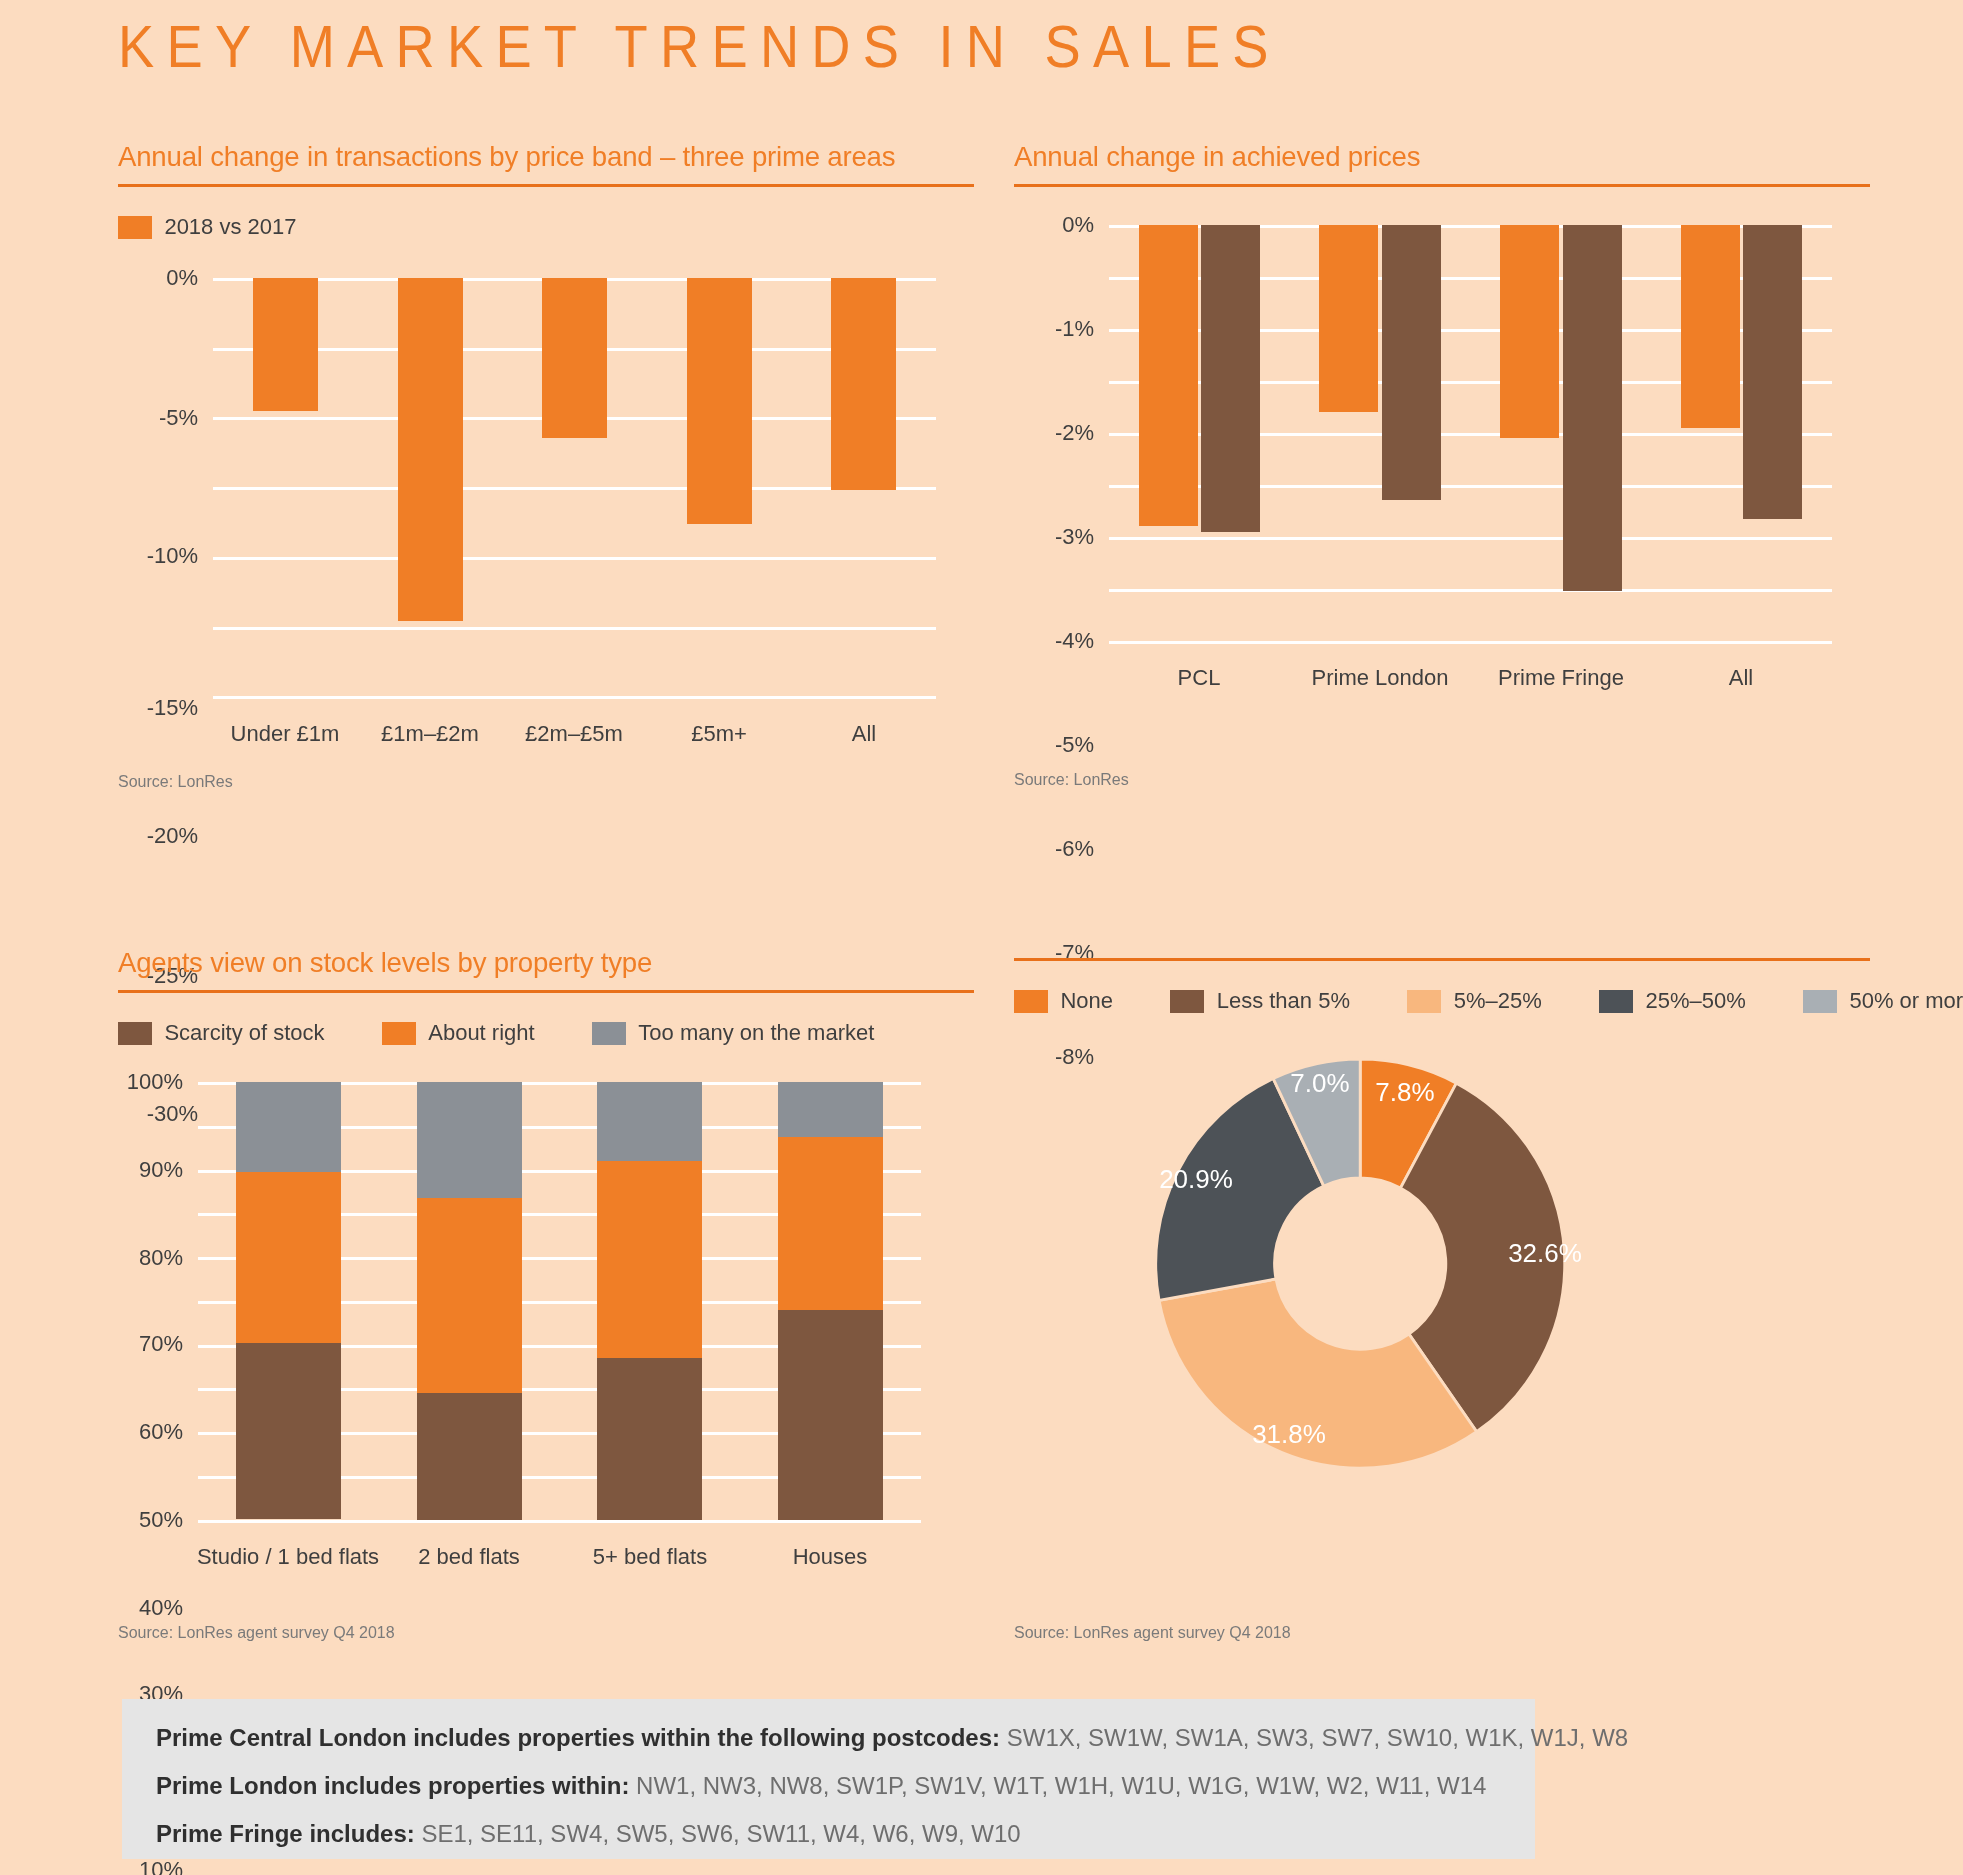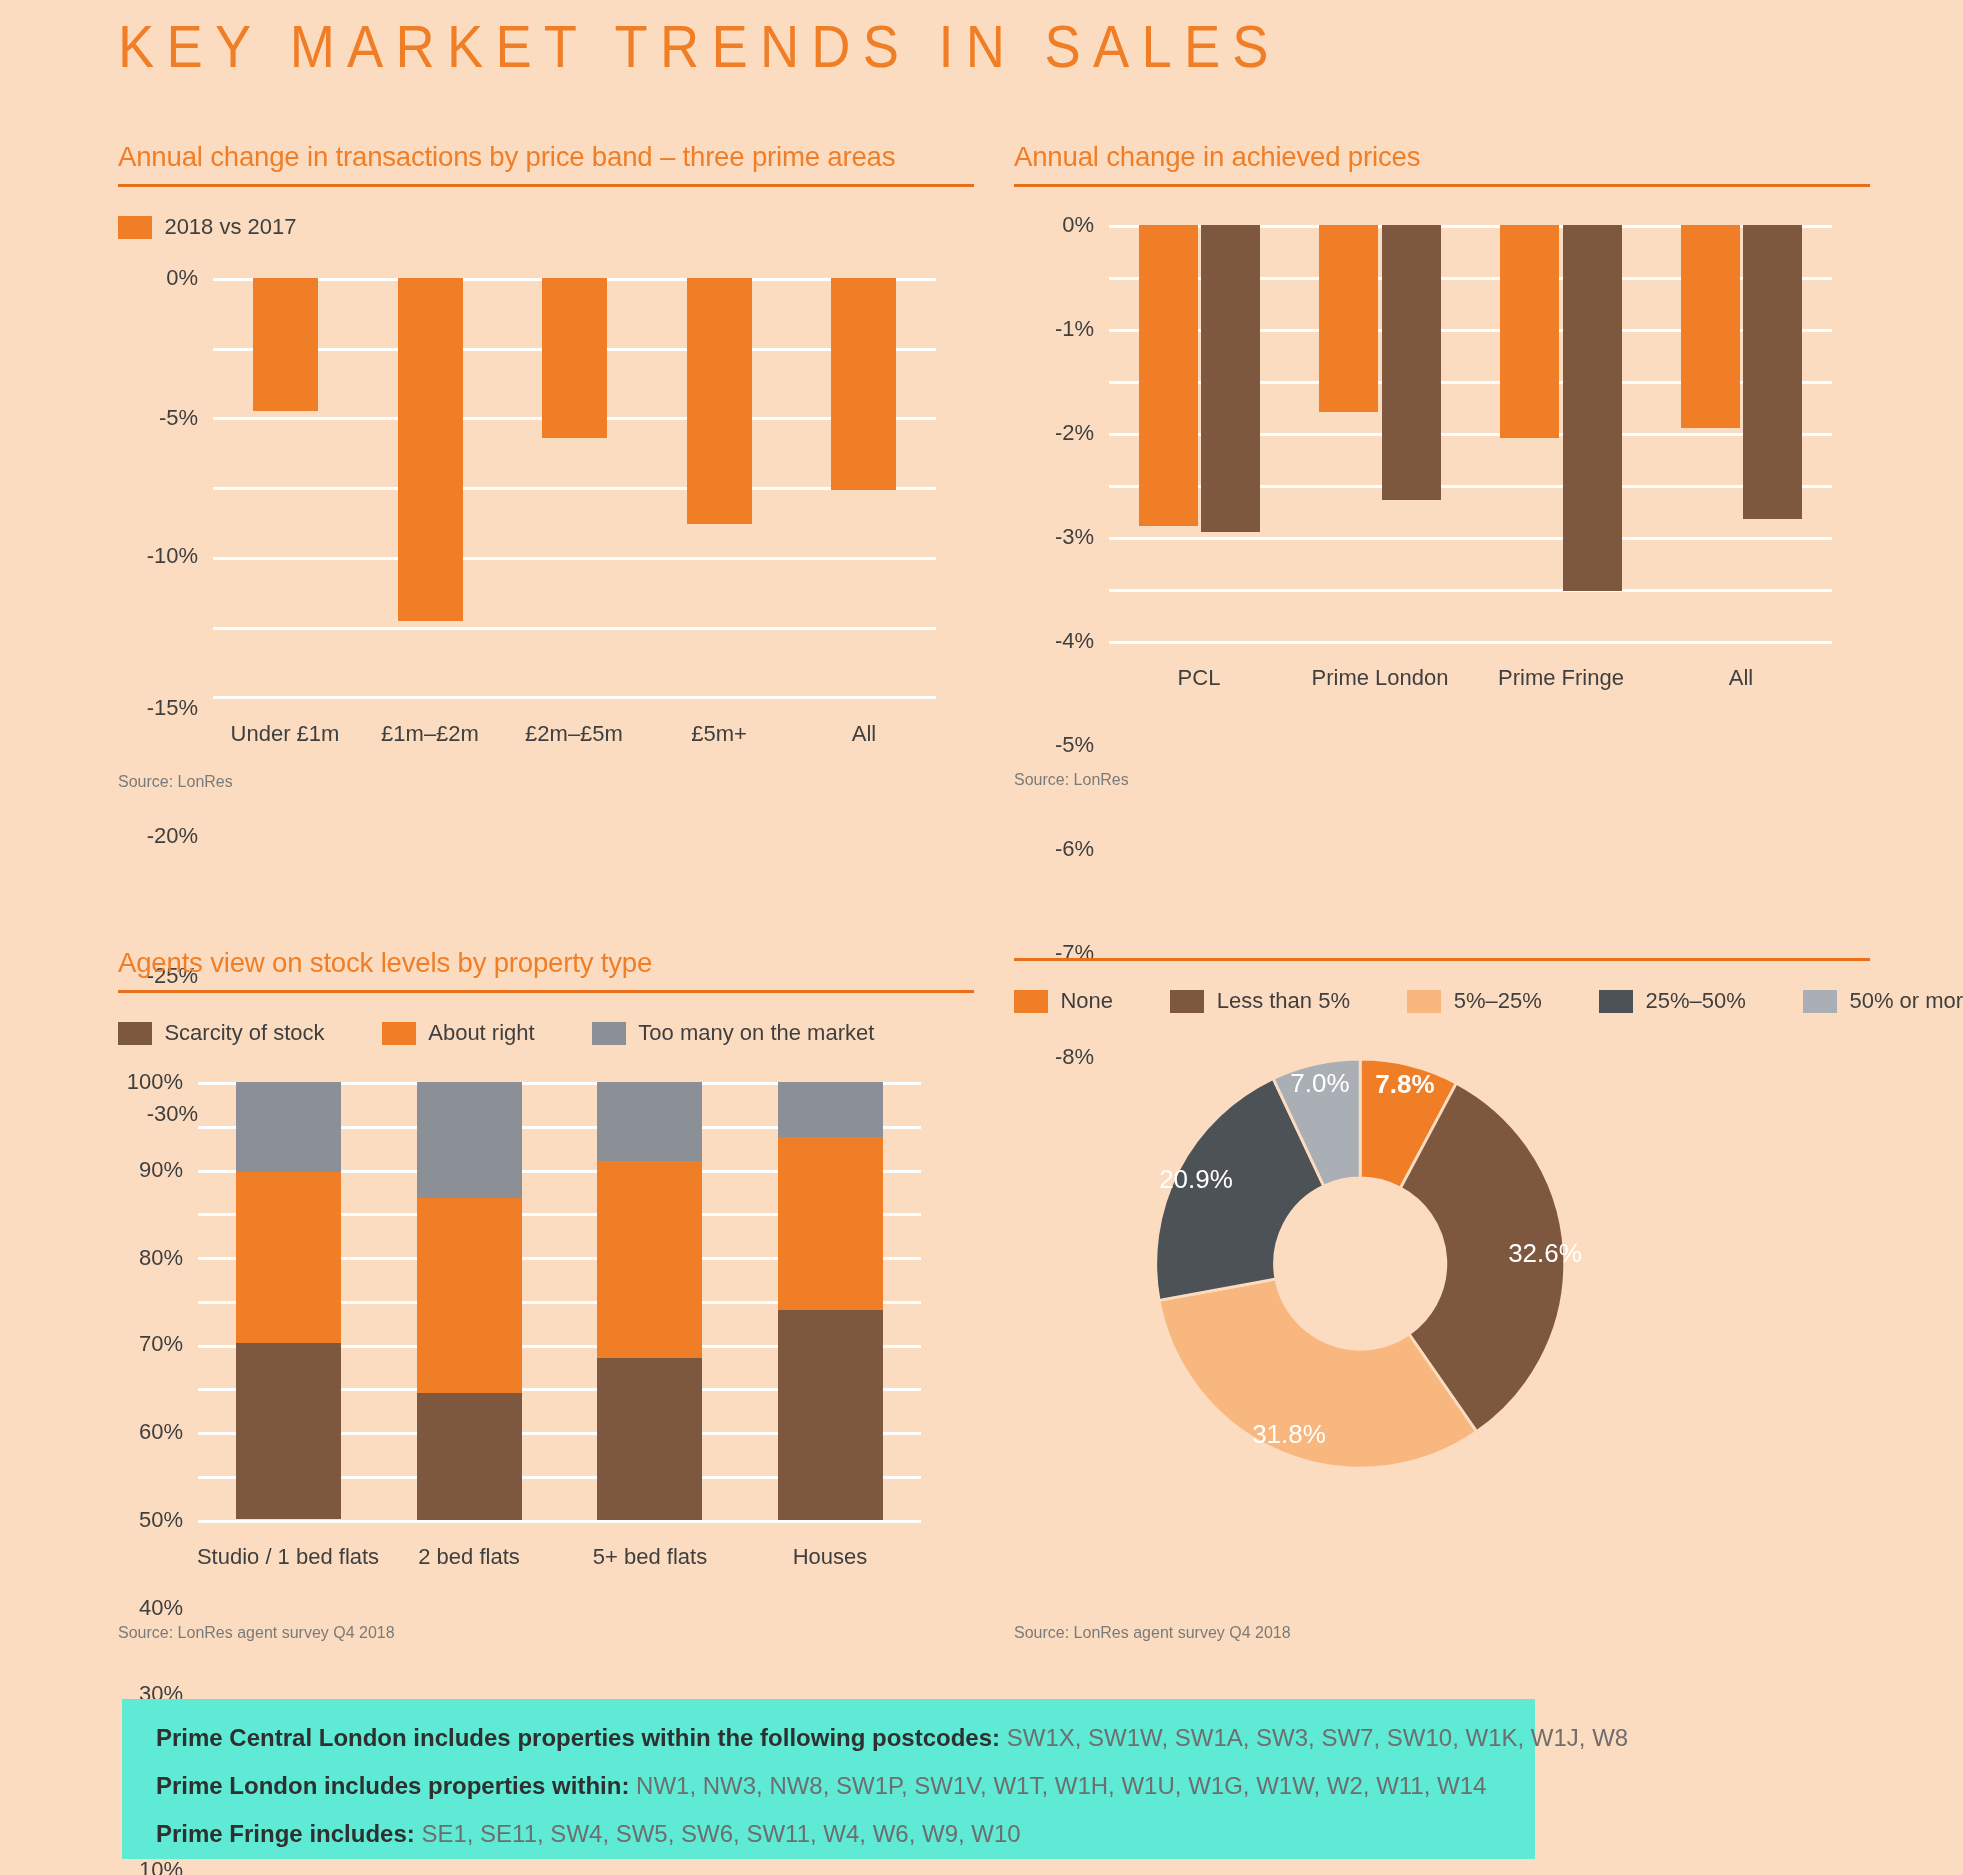--- a/index.html
+++ b/index.html
@@ -39,21 +39,21 @@
   .bar { position:absolute; }
   .xlab { position:absolute; font-size:22px; color:#3f3f3f; text-align:center;
           white-space:nowrap; transform:translateX(-50%); }
   .source { position:absolute; font-size:16px; color:#7a7a7a; white-space:nowrap;text-align:center; }
 
   .donut-label { position:absolute; font-size:26px; color:#ffffff;
                  transform:translate(-50%,-50%); white-space:nowrap; }
 
   .notes-box {
     position:absolute; left:122px; top:1699px; width:1413px; height:160px;
-    background:#5eead4; padding:25px 34px;
+    background:#e5e5e5; padding:25px 34px;
   }
   .note-line { font-size:24px; margin-bottom:20px; color:#6e6e6e; white-space:nowrap; }
   .note-line b { color:#2f2f2f; font-weight:700; }
 </style>
 </head>
 <body>
 
 <div class="page-title">KEY MARKET TRENDS IN SALES</div>
 
 <div class="panel" id="panel-transactions" style="left:118px; top:141px; width:856px;">
@@ -242,21 +242,21 @@
       </div>
     </div>
   <div id="donut-wrap" style="position:relative; margin-top:23px; width:856px; height:457px;">
       <svg width="856" height="457" style="position: absolute; left: 0px; top: 0px;" viewBox="0 0 900 480">
         <path d="M364 23 A215 215 0 0 1 465.10846000343844 48.25786099094094 L406.3244716293463 158.5730580892311 A90 90 0 0 0 364 148 Z" fill="#F07E26" stroke="#FCDCC0" stroke-width="3"></path>
         <path d="M465.10846000343844 48.25786099094094 A215 215 0 0 1 486.4114315032597 414.74965753099144 L415.24199458275984 311.9882287339034 A90 90 0 0 0 406.3244716293463 158.5730580892311 Z" fill="#7E573F" stroke="#FCDCC0" stroke-width="3"></path>
         <path d="M486.4114315032597 414.74965753099144 A215 215 0 0 1 152.49137753724742 276.58889249393906 L275.46150687605706 254.1534898811838 A90 90 0 0 0 415.24199458275984 311.9882287339034 Z" fill="#F8B77E" stroke="#FCDCC0" stroke-width="3"></path>
         <path d="M152.49137753724742 276.58889249393906 A215 215 0 0 1 272.54293787096896 43.42198020658512 L325.7156484111033 156.54873590043098 A90 90 0 0 0 275.46150687605706 254.1534898811838 Z" fill="#4D5257" stroke="#FCDCC0" stroke-width="3"></path>
         <path d="M272.54293787096896 43.42198020658512 A215 215 0 0 1 363.99999999999994 23 L364 148 A90 90 0 0 0 325.7156484111033 156.54873590043098 Z" fill="#A9AFB4" stroke="#FCDCC0" stroke-width="3"></path>
       </svg>
-      <div class="donut-label" style="left: 391px; top: 47px; font-weight: bold;">7.8%</div>
+      <div class="donut-label" style="left: 391px; top: 55px;">7.8%</div>
       <div class="donut-label" style="left: 531px; top: 216px;">32.6%</div>
       <div class="donut-label" style="left: 275px; top: 397px;">31.8%</div>
       <div class="donut-label" style="left: 182px; top: 142px;">20.9%</div>
       <div class="donut-label" style="left: 306px; top: 46px;">7.0%</div>
     </div>
   <div class="source" style="left:0; top:677px;">Source: LonRes agent survey Q4 2018</div>
 </div>
 
 <div class="notes-box" id="notes-box">
     <div class="note-line"><b>Prime Central London includes properties within the following postcodes:</b><span> SW1X, SW1W, SW1A, SW3, SW7, SW10, W1K, W1J, W8</span></div>

